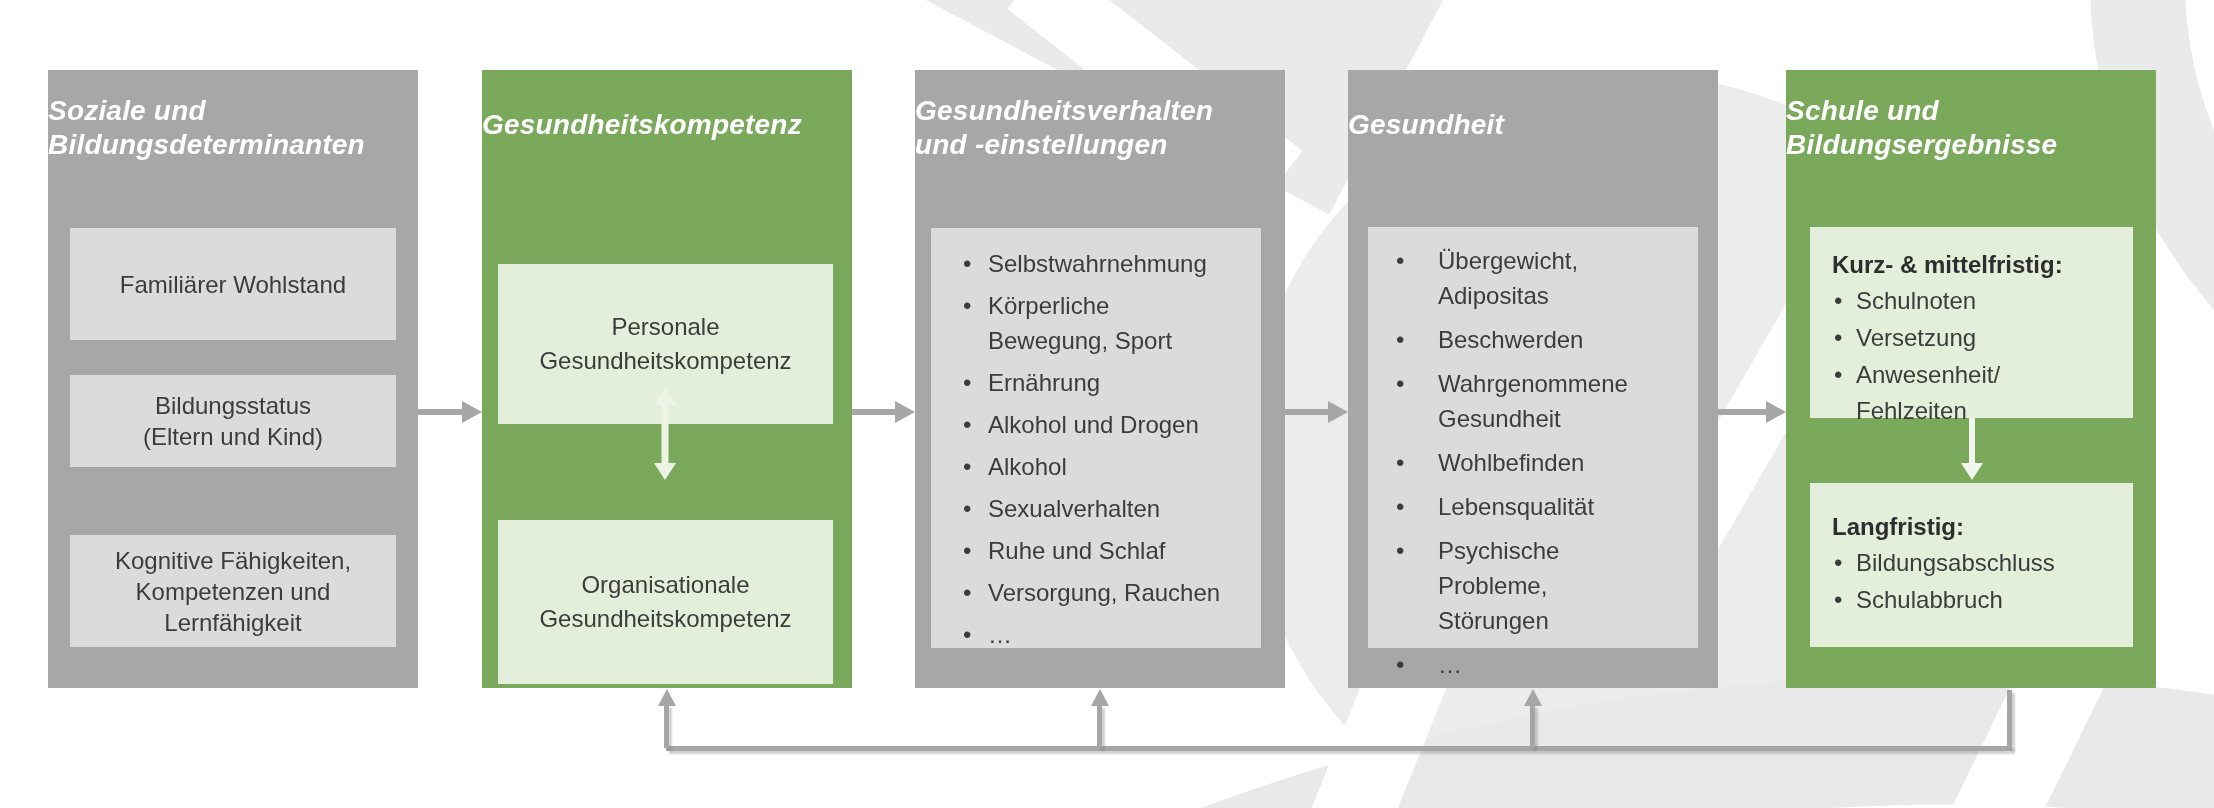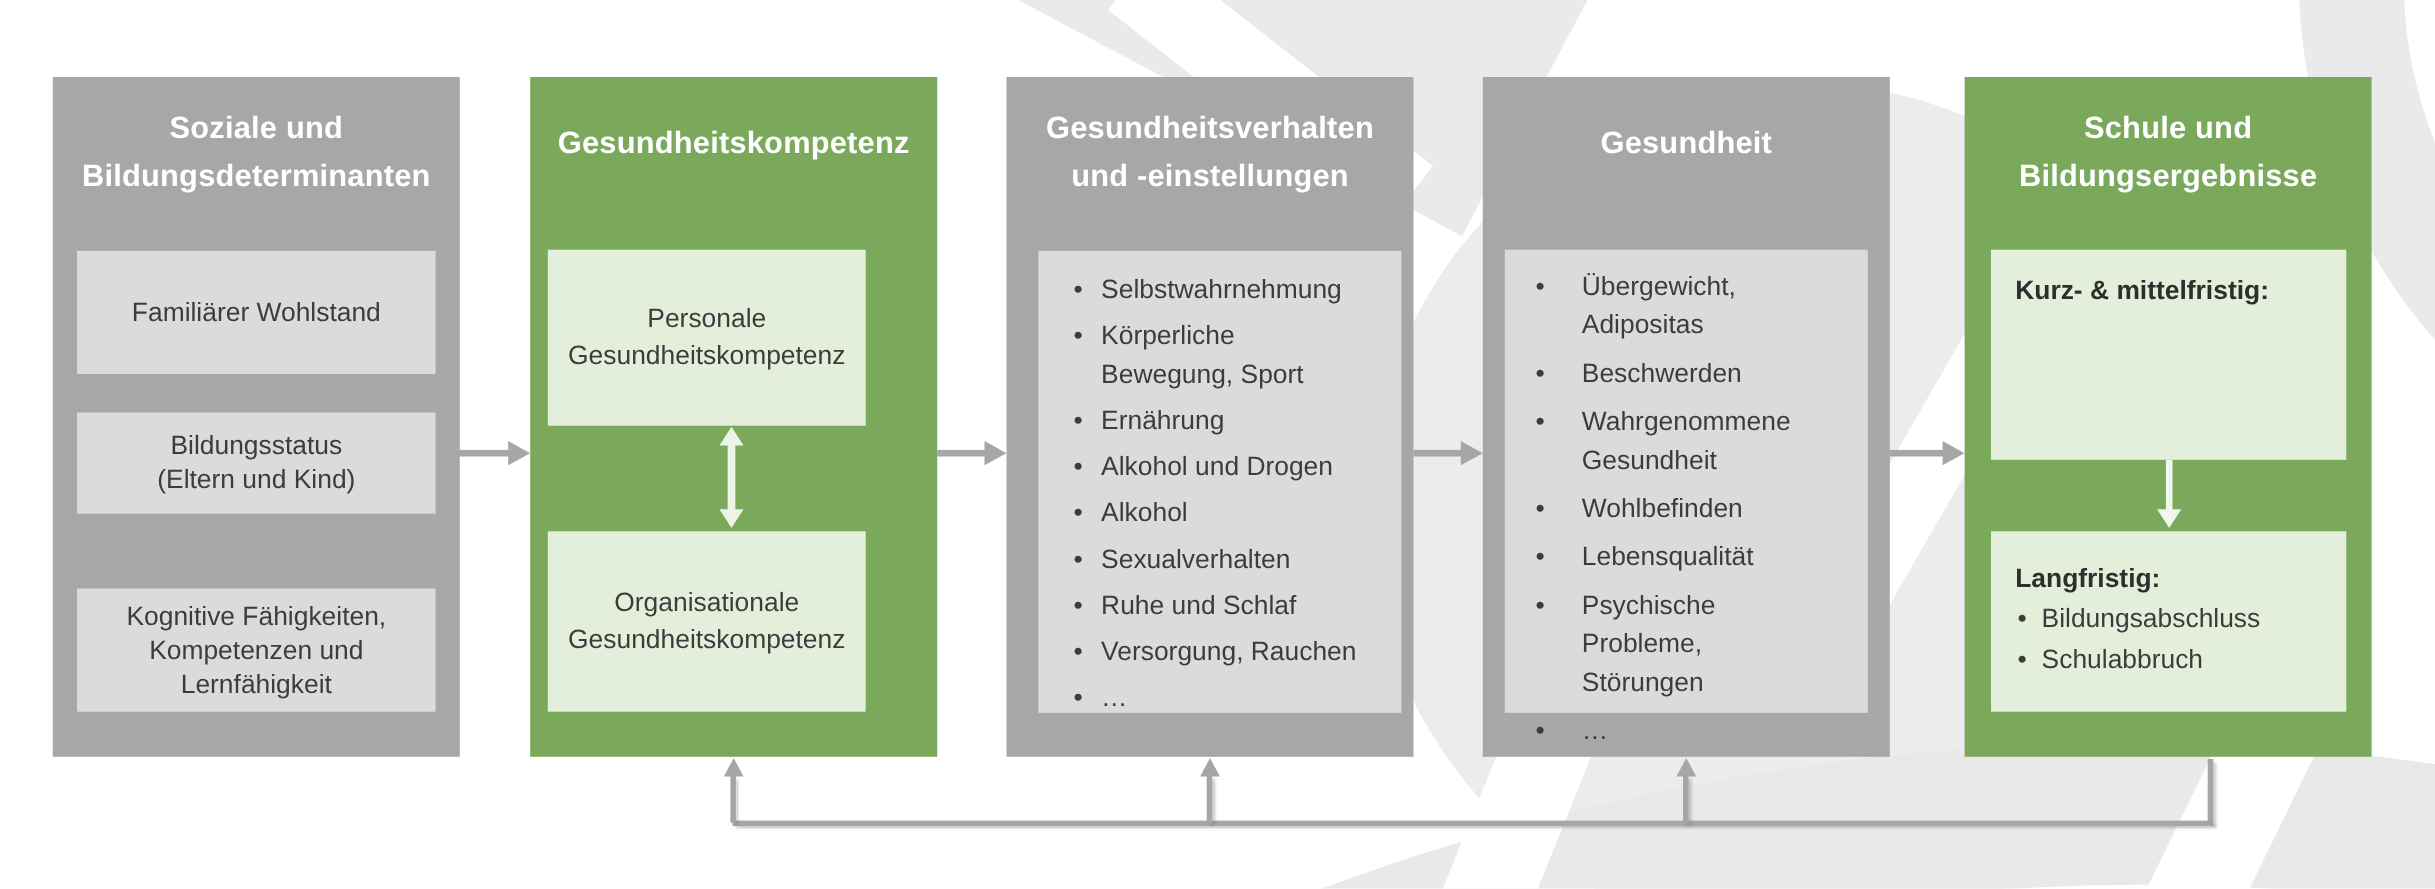--- a/index.html
+++ b/index.html
@@ -18,44 +18,44 @@
   .wm-slash-top { left:1120px; top:-80px; width:70px;  height:320px; transform:rotate(-52deg); }
   .wm-slash-mid { left:1695px; top:270px; width:64px;  height:400px; transform:rotate(30deg); }
   .wm-slash-b1  { left:1320px; top:655px; width:80px;  height:280px; transform:rotate(22deg); }
   .wm-slash-b2  { left:1965px; top:640px; width:84px;  height:300px; transform:rotate(26deg); }
 
   
   .col { position:absolute; top:70px; width:370px; height:618px; z-index:2; }
   .col.gray  { background:#a7a7a7; }
   .col.green { background:#7aa95b; }
   .col-title {
-    margin:0; padding-top:24px; text-align:center;
-    font-size:28px; font-weight:bold; color:#ffffff; line-height:44px;
-    white-space:pre-line; letter-spacing:0.2px;
+    margin:0; padding-top:24px; text-align:left;
+    font-size:28px; font-weight:bold; color:#ffffff; line-height:34px;
+    white-space:pre-line; letter-spacing:0.2px;font-style:italic;
   }
   .col-title.one-line { padding-top:38px; }
 
   .box {
     position:absolute; box-sizing:border-box;
     display:flex; align-items:center; justify-content:center;
     text-align:center; white-space:pre-line;
     font-size:24px; line-height:31px; color:#3c3c3c;
   }
   .box.light-gray  { background:#dbdbdb; left:22px; width:326px; }
-  .box.light-green { background:#e4efdb; left:16px; width:289px; line-height:34px; }
+  .box.light-green { background:#e4efdb; left:16px; width:335px; line-height:34px;margin-top:37px; }
 
   .list-box {
     position:absolute; box-sizing:border-box; background:#dbdbdb;
     text-align:left; color:#3c3c3c; font-size:24px;
   }
   .list-box.light-green { background:#e4efdb; }
 
   ul.bullets { list-style:none; margin:0; padding:0; }
   ul.bullets li { position:relative; white-space:pre-line; line-height:35px; }
-  .behavior-list { left:29px; top:158px; width:330px; height:420px; padding:18px 10px 0 30px; }
+  .behavior-list { left:16px; top:158px; width:330px; height:420px; padding:18px 10px 0 30px; }
   .behavior-list li { padding-left:27px; margin-bottom:7px; }
   .behavior-list li::before { content:"•"; position:absolute; left:2px; }
   .health-list { left:20px; top:157px; width:330px; height:421px; padding:16px 8px 0 26px; }
   .health-list li { padding-left:44px; margin-bottom:9px; }
   .health-list li::before { content:"•"; position:absolute; left:2px; }
 
   .school-box { text-align:left; padding:20px 24px 0 22px; }
   .school-box .box-heading { margin:0; font-size:24px; font-weight:bold; color:#2e2e2e; line-height:36px; }
   .school-box ul.bullets li { padding-left:24px; margin-bottom:1px; line-height:36px; }
   .school-box ul.bullets li::before { content:"•"; position:absolute; left:2px; }
@@ -143,20 +143,26 @@
           <li>…</li>
         </ul>
     </div>
   </section>
 
   <section class="col green" style="left:1786px">
     <h2 class="col-title">Schule und
 Bildungsergebnisse</h2>
     <div class="list-box light-green school-box" style="left:24px;top:157px;width:323px;height:191px">
       <h3 class="box-heading">Kurz- &amp; mittelfristig:</h3>
+      <ul class="bullets">
+          <li>Schulnoten</li>
+          <li>Versetzung</li>
+          <li>Anwesenheit/
+Fehlzeiten</li>
+        </ul>
     </div>
     <div class="list-box light-green school-box" style="left:24px;top:413px;width:323px;height:164px;padding-top:26px">
       <h3 class="box-heading">Langfristig:</h3>
       <ul class="bullets">
           <li>Bildungsabschluss</li>
           <li>Schulabbruch</li>
         </ul>
     </div>
   </section>
 

